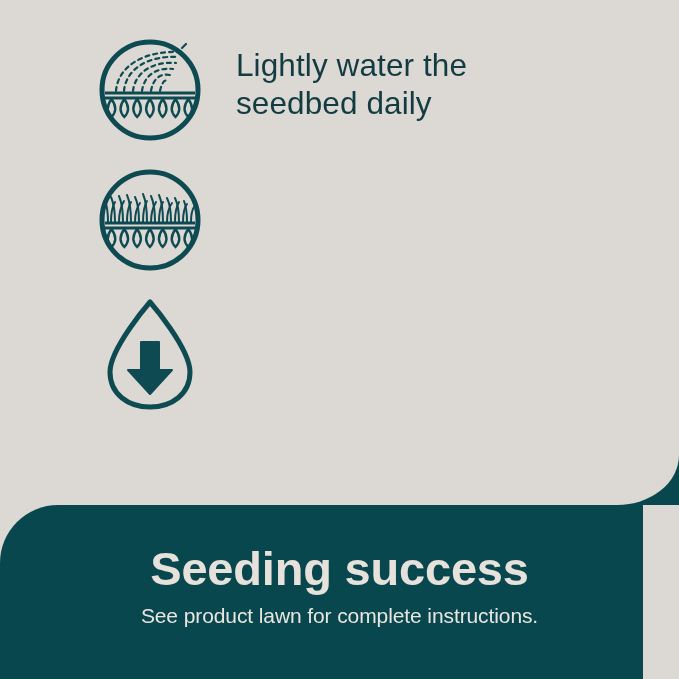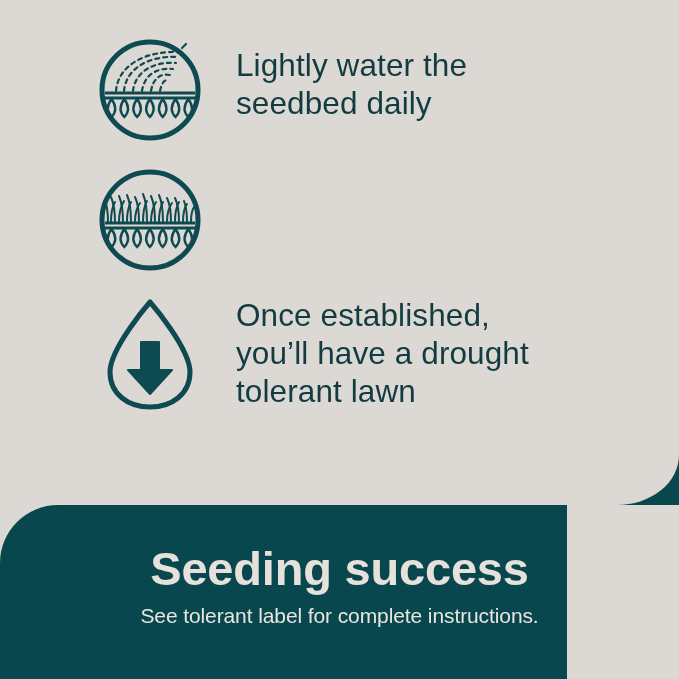--- a/index.html
+++ b/index.html
@@ -61,21 +61,21 @@
   .step-2 .step-text { padding-top: 4px; }
   .step-3 .step-text { padding-top: 4px; }
   .step-2 { margin-bottom: 12px; }
   .step-3 .step-icon { height: 124px; }
 
   
   .banner {
     position: absolute;
     left: 0;
     bottom: 0;
-    width: 567px;
+    width: 643px;
     height: 174px;
     background: #09474f;
     border-top-left-radius: 58px;
     z-index: 2;
   }
   
   .banner-notch {
     position: absolute;
     right: 0;
     bottom: 174px;
@@ -206,29 +206,26 @@
       </div>
     </div>
 
     <div class="step step-3">
       <div class="step-icon">
         <svg width="108" height="120" viewBox="0 0 108 120">
           <path d="M54 8 C 54 8, 14 54, 14 78 C 14 100, 32 113, 54 113 C 76 113, 94 100, 94 78 C 94 54, 54 8, 54 8 Z" fill="none" stroke="#0d4a52" stroke-width="5" stroke-linejoin="round"></path>
           <path d="M45 48 L 63 48 L 63 76 L 76 76 L 54 100 L 32 76 L 45 76 Z" fill="#0d4a52" stroke="#0d4a52" stroke-width="2" stroke-linejoin="round"></path>
         </svg>
       </div>
-      <div class="step-text">Once established,
-you’ll have a drought
-tolerant lawn</div>
     </div>
 
   </div>
 
   <div class="banner-notch"></div>
 
   <div class="banner">
     <div class="banner-inner">
       <div class="banner-title">Seeding success</div>
-      <div class="banner-subtitle">See tolerant label for complete instructions.</div>
+      <div class="banner-subtitle">See product lawn for complete instructions.</div>
     </div>
   </div>
 
 </div>
 
 </body></html>

